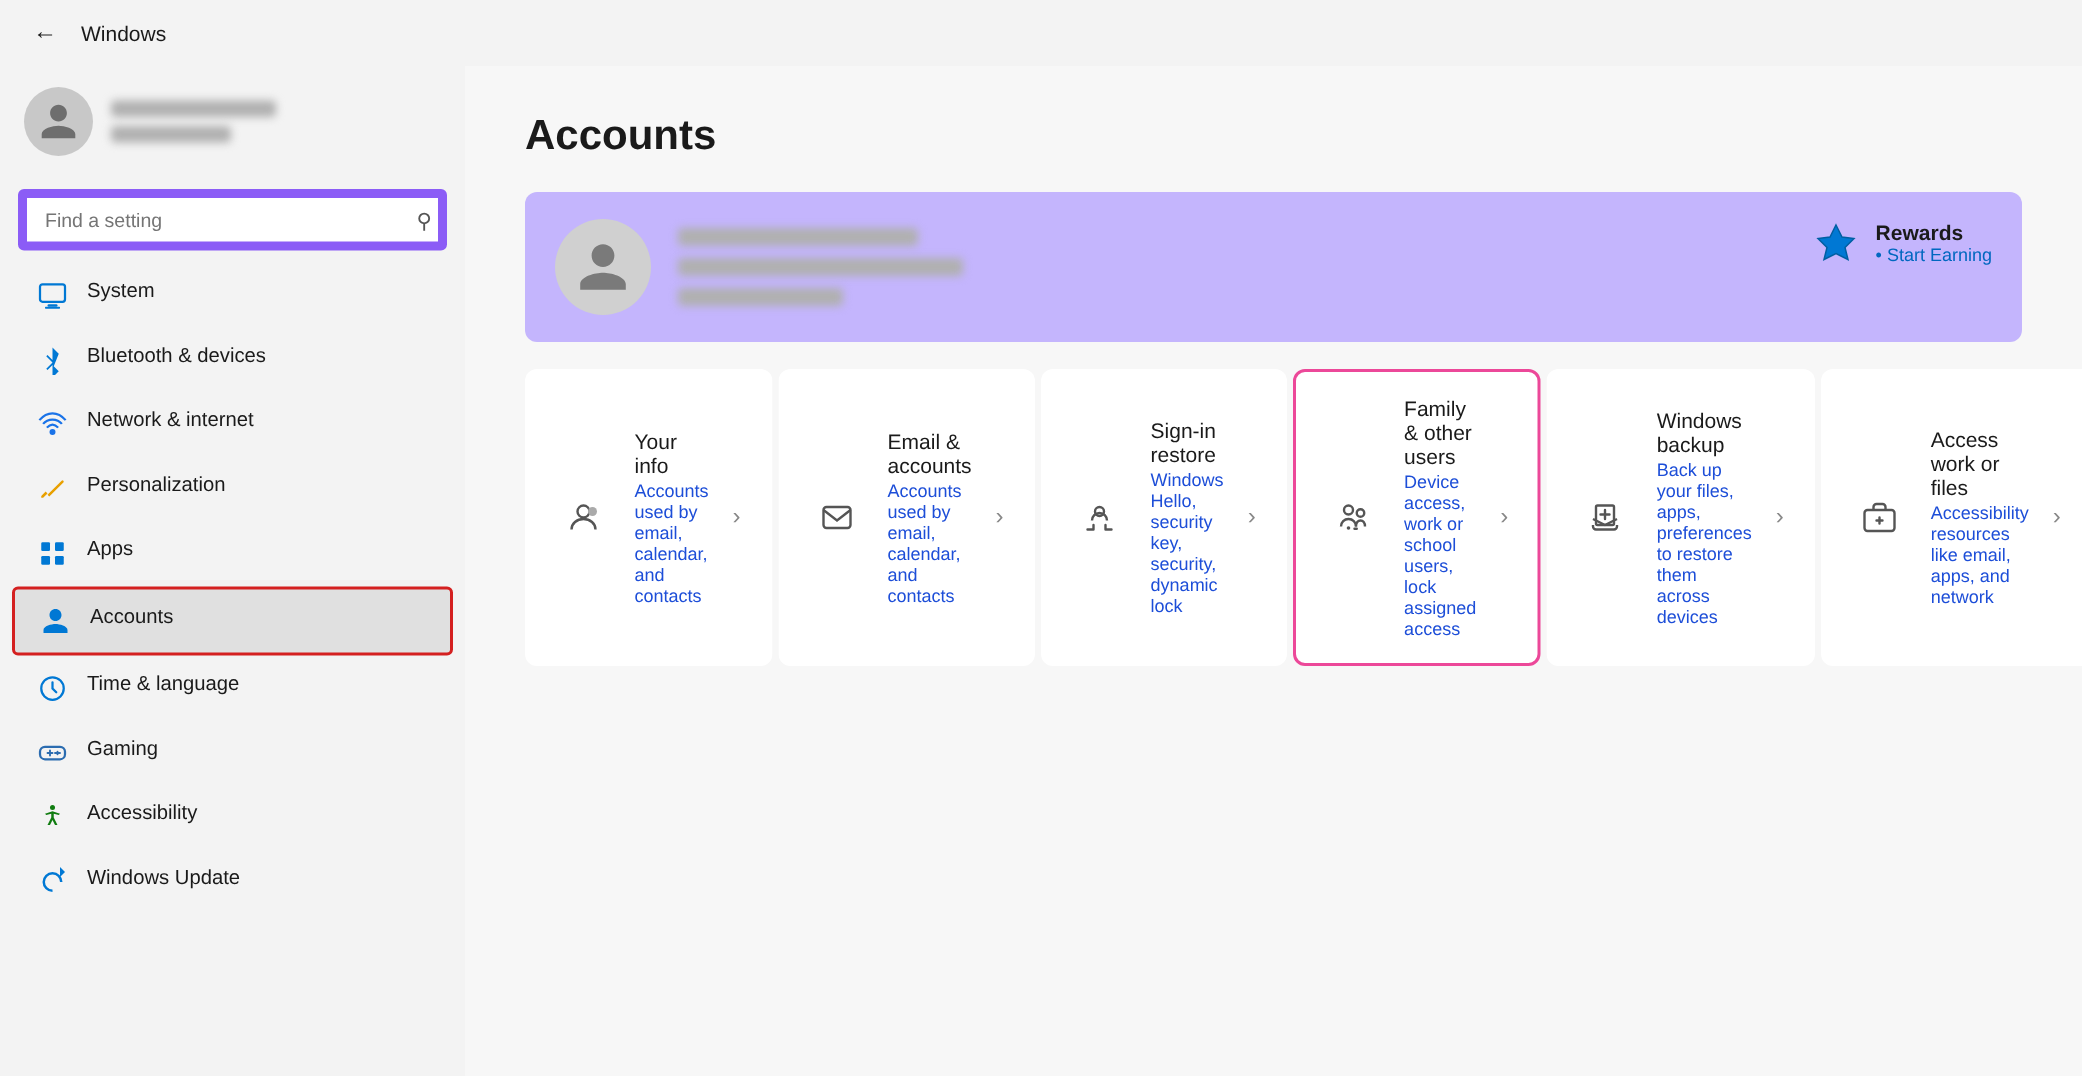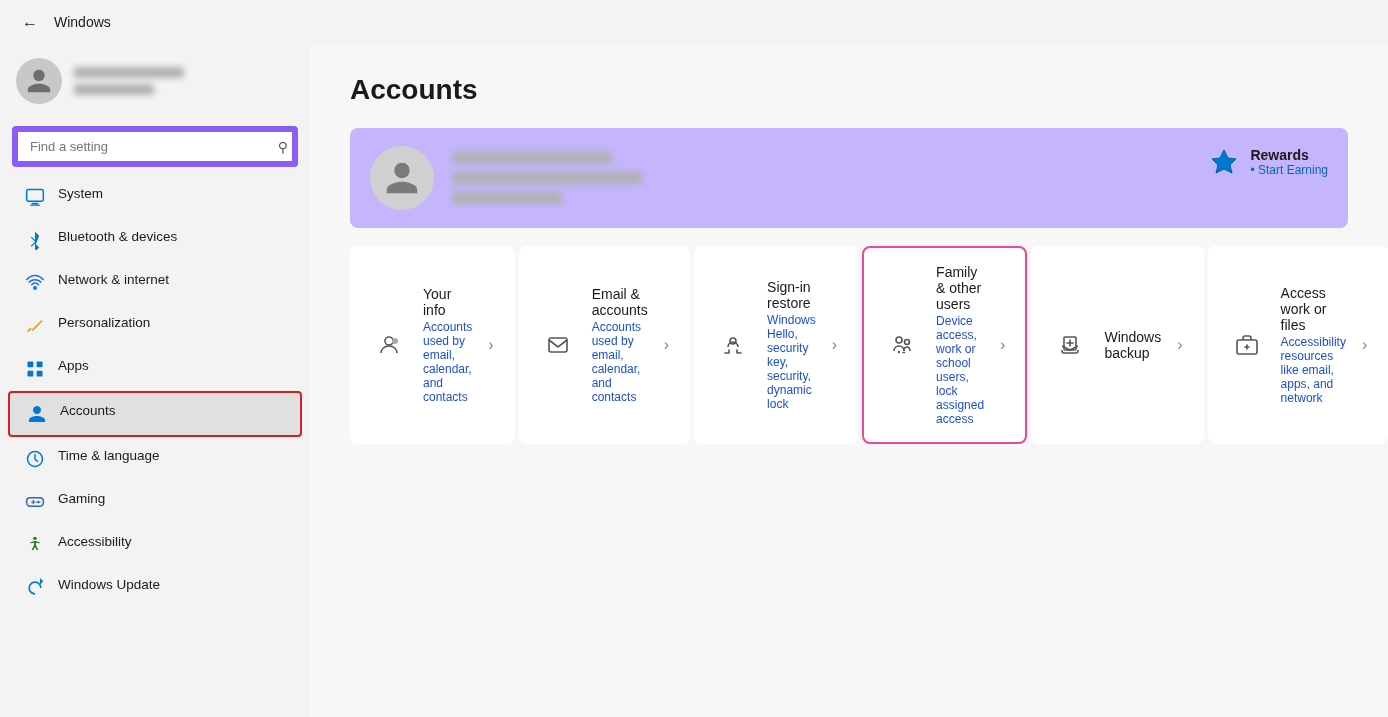--- a/index.html
+++ b/index.html
@@ -465,20 +465,21 @@
         <div class="settings-card-icon">
           <svg viewBox="0 0 24 24" fill="none" stroke="#555" stroke-width="1.6">
             <path d="M4 17v1a2 2 0 0 0 2 2h12a2 2 0 0 0 2-2v-1"></path>
             <rect x="6" y="4" width="12" height="13" rx="1"></rect>
             <path d="M9 10h6M12 7v6" stroke-linecap="round"></path>
             <path d="M4 13l8 4 8-4" fill="none"></path>
           </svg>
         </div>
         <div class="settings-card-text">
           <div class="settings-card-title">Windows backup</div>
+          <div class="settings-card-subtitle">Back up your files, apps, preferences to restore them across devices</div>
         </div>
         <span class="settings-card-arrow">›</span>
       </div>
 
       <div class="settings-card">
         <div class="settings-card-icon">
           <svg viewBox="0 0 24 24" fill="none" stroke="#555" stroke-width="1.6">
             <rect x="2" y="7" width="20" height="14" rx="2"></rect>
             <path d="M8 7V5a2 2 0 0 1 2-2h4a2 2 0 0 1 2 2v2"></path>
             <path d="M12 12v4M10 14h4" stroke-linecap="round"></path>

